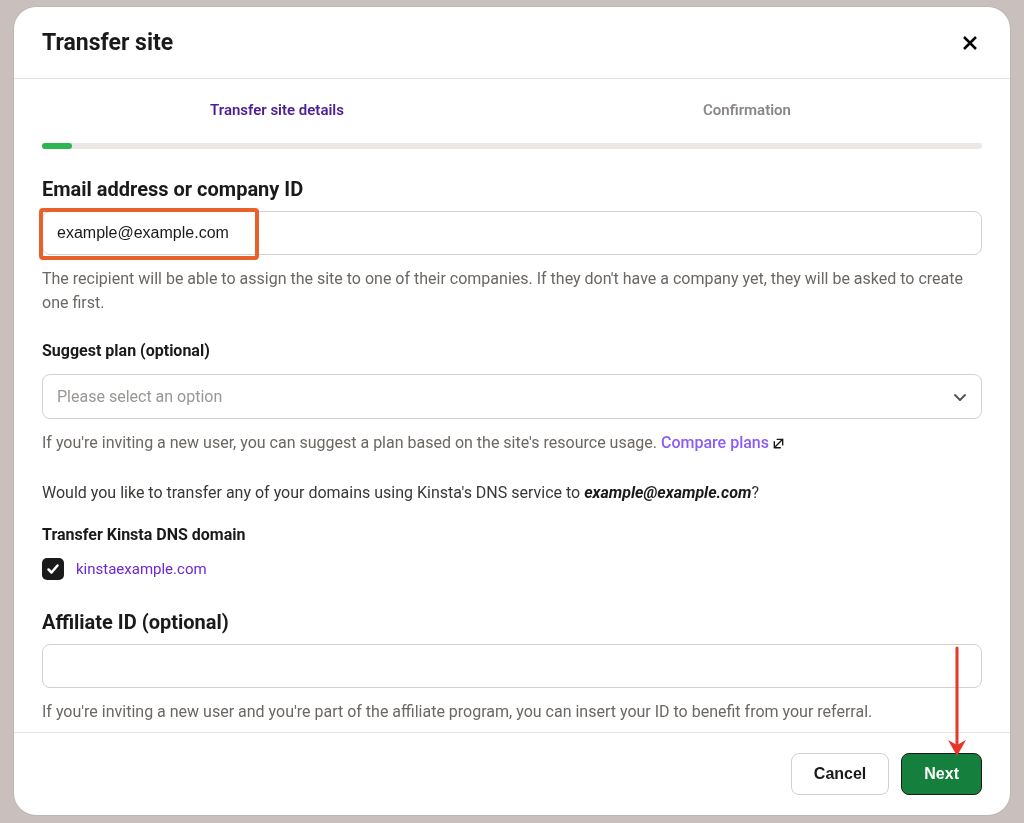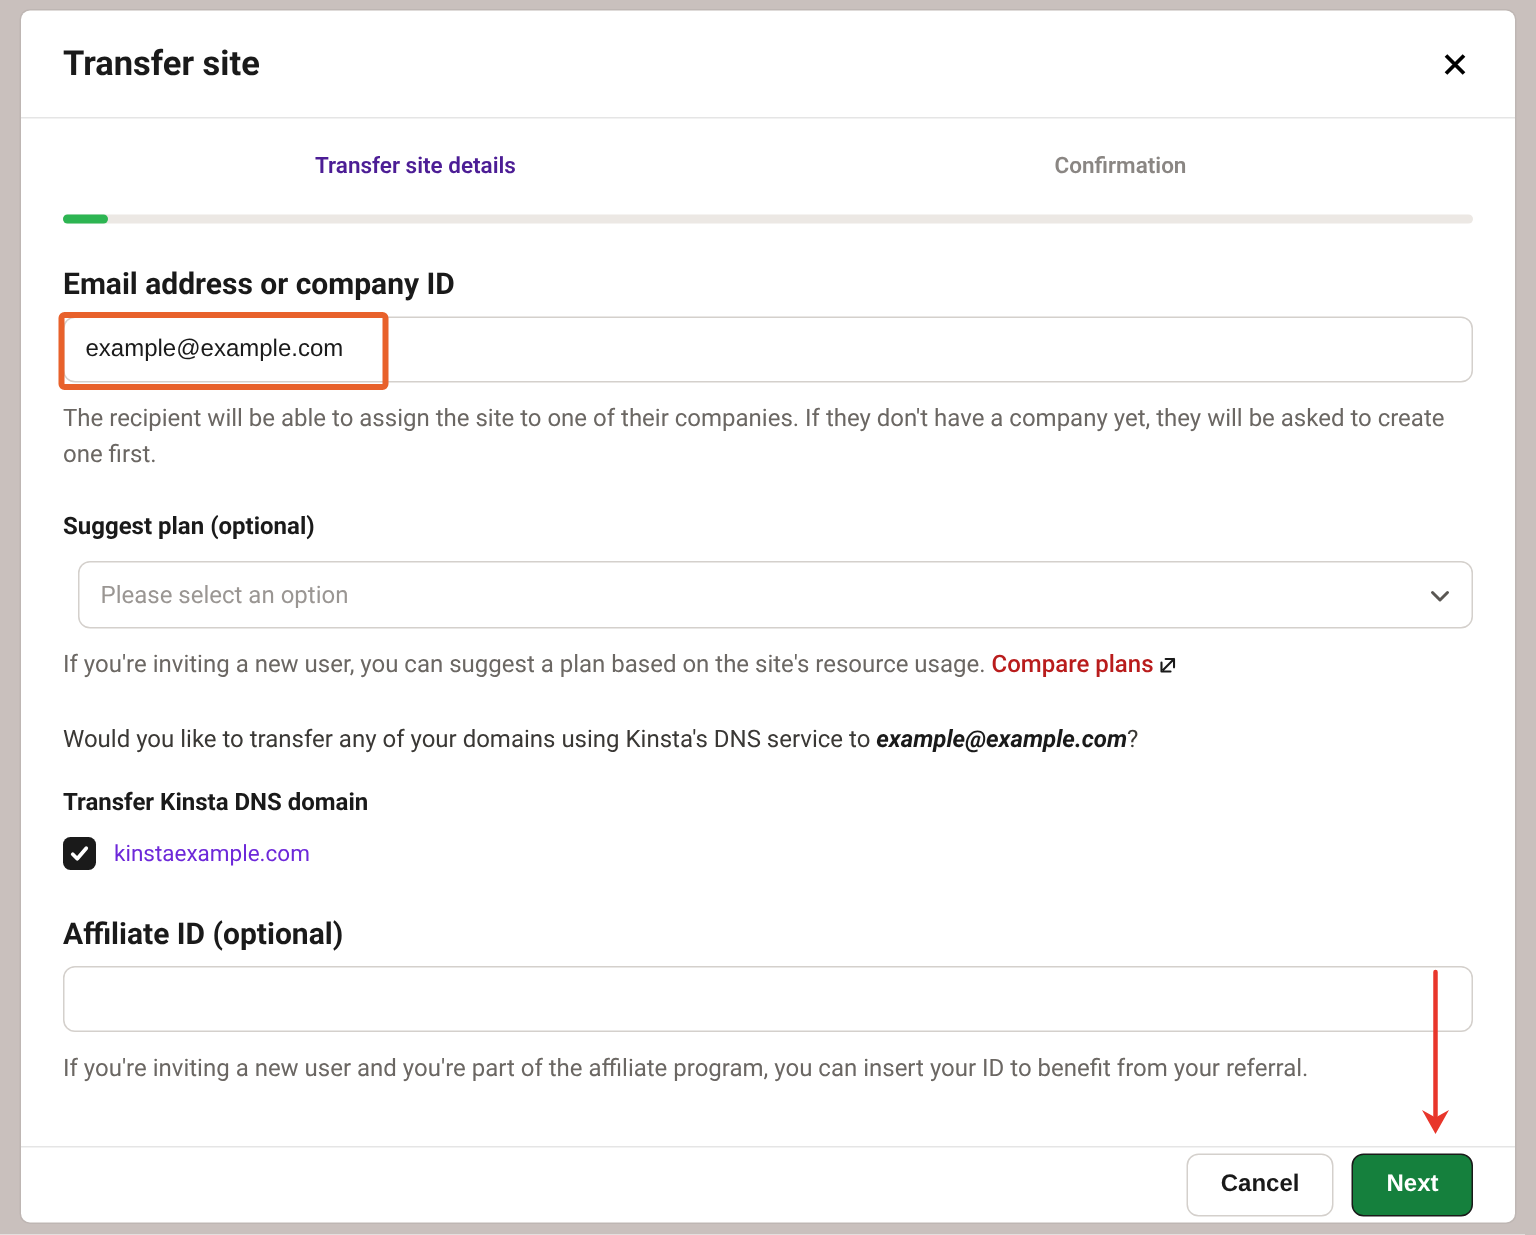--- a/index.html
+++ b/index.html
@@ -10,21 +10,21 @@
     body {
       font-family: -apple-system, BlinkMacSystemFont, "Segoe UI", Roboto, Helvetica, Arial, sans-serif;
       background: #c9c0bd;
       width: 1024px;
       height: 823px;
       overflow: hidden;
       position: relative;
     }
     .modal {
       background: #fff;
-      border-radius: 6px;
+      border-radius: 22px;
       margin: 7px 14px;
       height: 808px;
       position: relative;
       display: flex;
       flex-direction: column;
       box-shadow: 0 0 0 1px rgba(0,0,0,0.05);
     }
     .modal-header {
       display: flex;
       justify-content: space-between;
@@ -131,41 +131,40 @@
       font-size: 16px;
       color: #6b6763;
       line-height: 1.5;
       margin-top: 12px;
     }
     .section {
       margin-bottom: 26px;
     }
     .select-wrapper {
       position: relative;
-      margin-left: 10px;
     }
     .select-input {
       width: 100%;
       padding: 12px 14px;
       font-size: 16px;
       border: 1px solid #d4d0cc;
       border-radius: 8px;
       color: #9a9693;
       background: #fff;
       cursor: pointer;
       display: flex;
       justify-content: space-between;
       align-items: center;
     }
     .chevron-down {
       width: 14px;
       height: 14px;
     }
     .compare-link {
-      color: #b91c1c;
+      color: #8b5cf6;
       font-weight: 500;
       text-decoration: none;
       cursor: pointer;
     }
     .external-icon {
       width: 13px;
       height: 13px;
       display: inline-block;
       vertical-align: middle;
       margin-left: 3px;
@@ -201,21 +200,21 @@
       width: 14px;
       height: 14px;
     }
     .checkbox-label {
       font-size: 15px;
       font-weight: 400;
       color: #6d28d9;
     }
     .modal-footer {
       border-top: 1px solid #e5e5e5;
-      padding: 4px 28px;
+      padding: 20px 28px;
       display: flex;
       justify-content: flex-end;
       gap: 12px;
     }
     .btn {
       padding: 11px 22px;
       font-size: 16px;
       font-weight: 600;
       border-radius: 8px;
       cursor: pointer;

